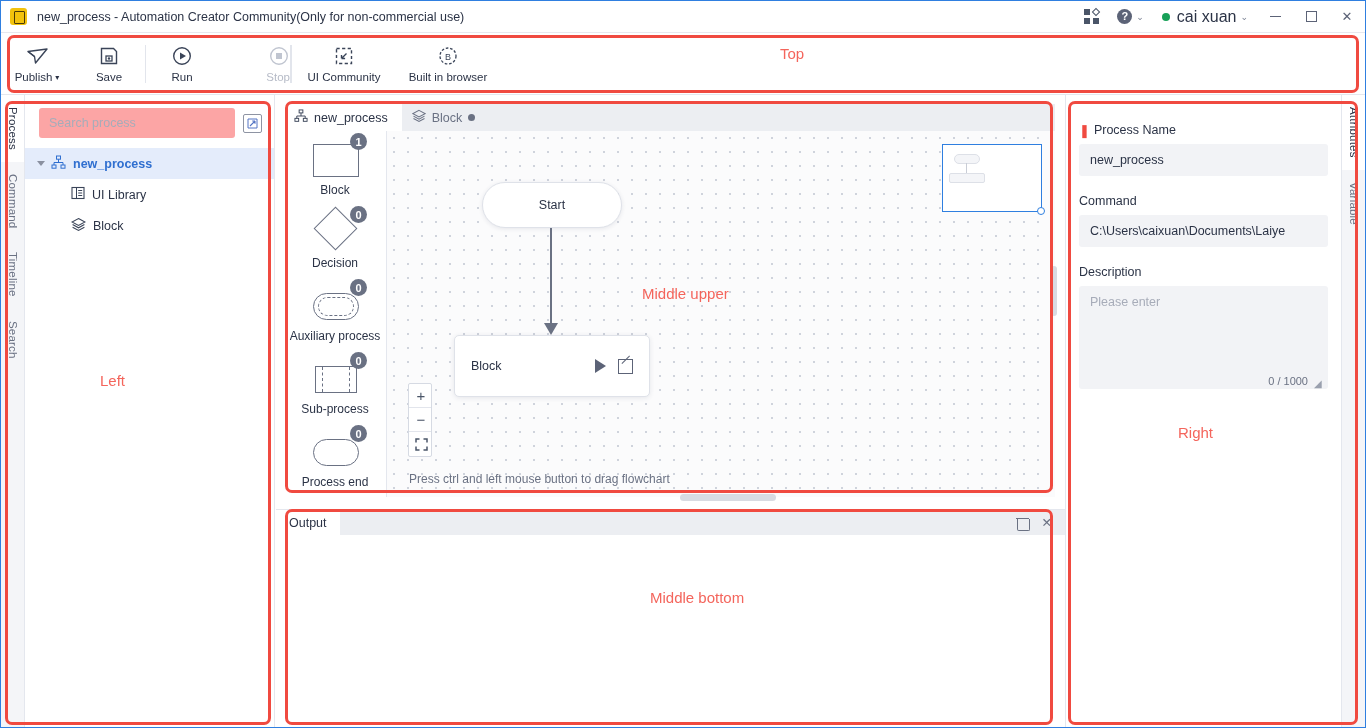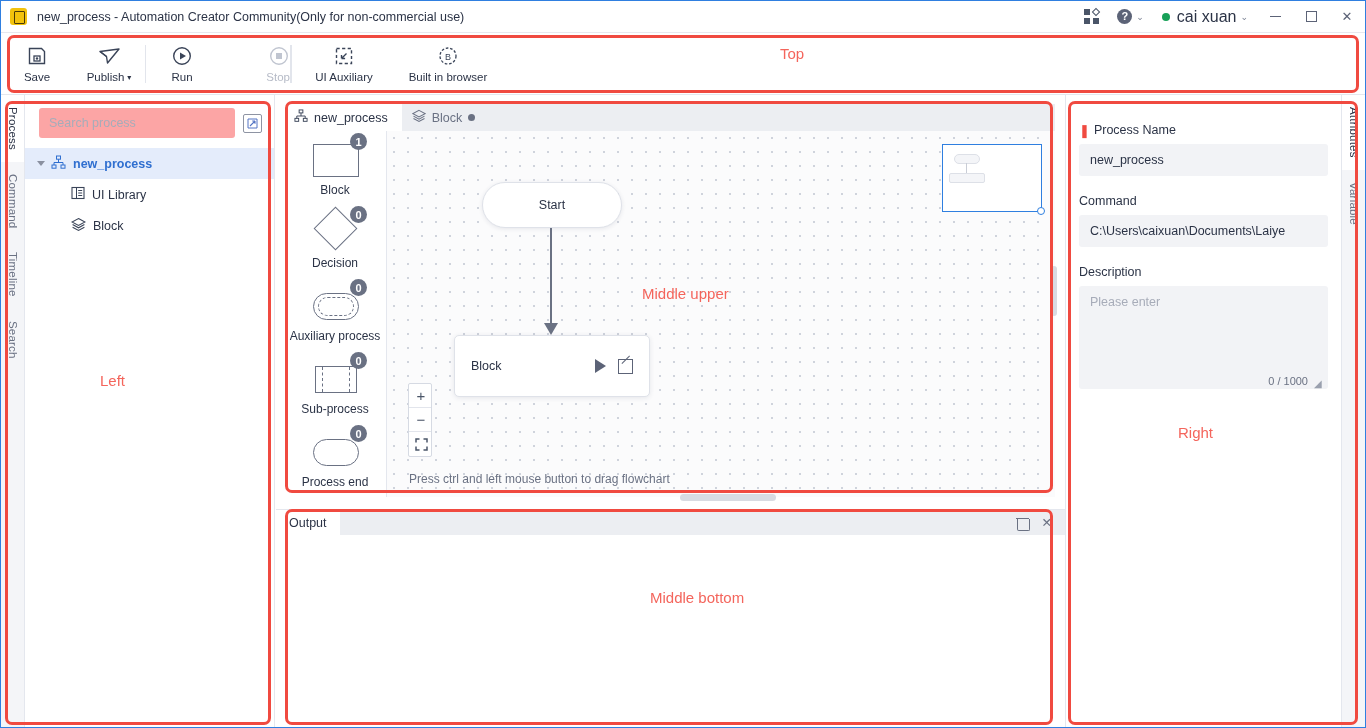--- a/index.html
+++ b/index.html
@@ -337,39 +337,39 @@
       <div class="win-btn">
           <span class="max-glyph"></span>
         </div>
       <div class="win-btn">✕</div>
     </div>
   </div>
 
   <div class="toolbar">
     <div class="tool">
       <span class="glyph">
+        <svg width="23" height="22" viewBox="0 0 23 22">
+            <path d="M2 6.5 L21 4 L9.5 18 L8.5 11.5 Z" fill="none" stroke="#3a4458" stroke-width="1.4" stroke-linejoin="round"></path>
+            <path d="M2 6.5 L8.5 11.5" fill="none" stroke="#3a4458" stroke-width="1.4"></path>
+          </svg>
+      </span>
+      <span style="display:flex;align-items:center;">
+        <span>Publish</span>
+        <span class="dd-caret">▾</span>
+      </span>
+    </div>
+    <div class="tool">
+      <span class="glyph">
         <svg width="22" height="22" viewBox="0 0 22 22">
             <path d="M3.5 3.5h12l3 3v12h-15z" fill="none" stroke="#3a4458" stroke-width="1.4"></path>
             <rect x="8" y="11" width="6" height="5" fill="none" stroke="#3a4458" stroke-width="1.3"></rect>
             <circle cx="11" cy="13.5" r="1.2" fill="#3a4458"></circle>
           </svg>
       </span>
       <span>Save</span>
-    </div>
-    <div class="tool">
-      <span class="glyph">
-        <svg width="23" height="22" viewBox="0 0 23 22">
-            <path d="M2 6.5 L21 4 L9.5 18 L8.5 11.5 Z" fill="none" stroke="#3a4458" stroke-width="1.4" stroke-linejoin="round"></path>
-            <path d="M2 6.5 L8.5 11.5" fill="none" stroke="#3a4458" stroke-width="1.4"></path>
-          </svg>
-      </span>
-      <span style="display:flex;align-items:center;">
-        <span>Publish</span>
-        <span class="dd-caret">▾</span>
-      </span>
     </div>
     <div class="tool-sep"></div>
     <div class="tool">
       <span class="glyph">
         <svg width="22" height="22" viewBox="0 0 22 22">
             <circle cx="11" cy="11" r="8.3" fill="none" stroke="#3a4458" stroke-width="1.4"></circle>
             <path d="M9 7.5 L15 11 L9 14.5 Z" fill="#3a4458"></path>
           </svg>
       </span>
       <span>Run</span>
@@ -385,21 +385,21 @@
     </div>
     <div class="tool-sep"></div>
     <div class="tool-sep"></div>
     <div class="tool wide">
       <span class="glyph">
         <svg width="22" height="22" viewBox="0 0 22 22">
             <rect x="3.5" y="3.5" width="15" height="15" fill="none" stroke="#3a4458" stroke-width="1.4" stroke-dasharray="3.2 2.4"></rect>
             <path d="M13.5 8.5 L8.5 13.5 M8.5 13.5h3.6 M8.5 13.5v-3.6" fill="none" stroke="#3a4458" stroke-width="1.4"></path>
           </svg>
       </span>
-      <span>UI Auxiliary</span>
+      <span>UI Community</span>
     </div>
     <div class="tool wide">
       <span class="glyph">
         <svg width="22" height="22" viewBox="0 0 22 22">
             <circle cx="11" cy="11" r="8" fill="none" stroke="#3a4458" stroke-width="1.3" stroke-dasharray="2.6 1.8"></circle>
             <text x="11" y="15" font-size="9" font-family="Liberation Sans" text-anchor="middle" fill="#3a4458">B</text>
           </svg>
       </span>
       <span>Built in browser</span>
     </div>

